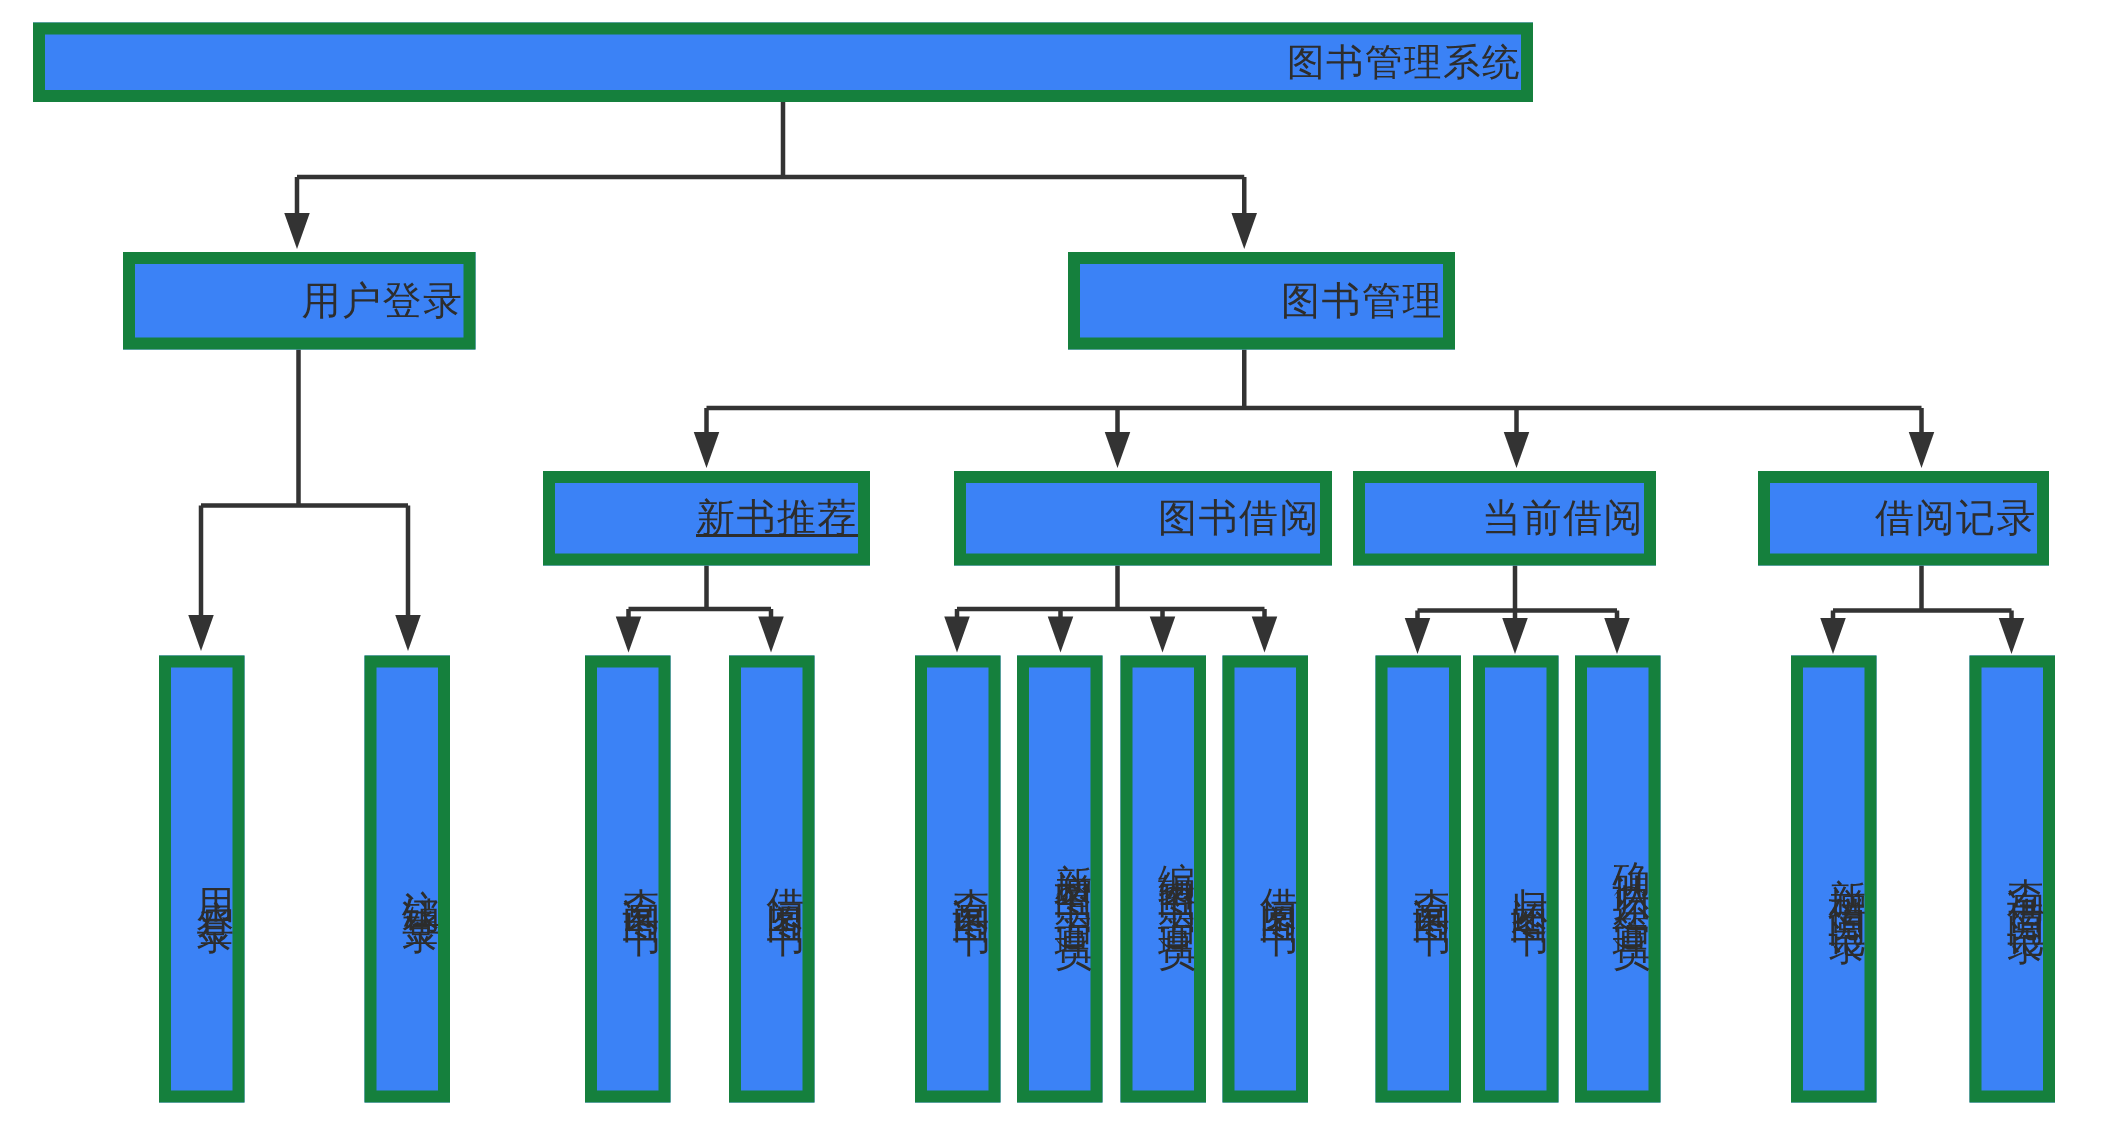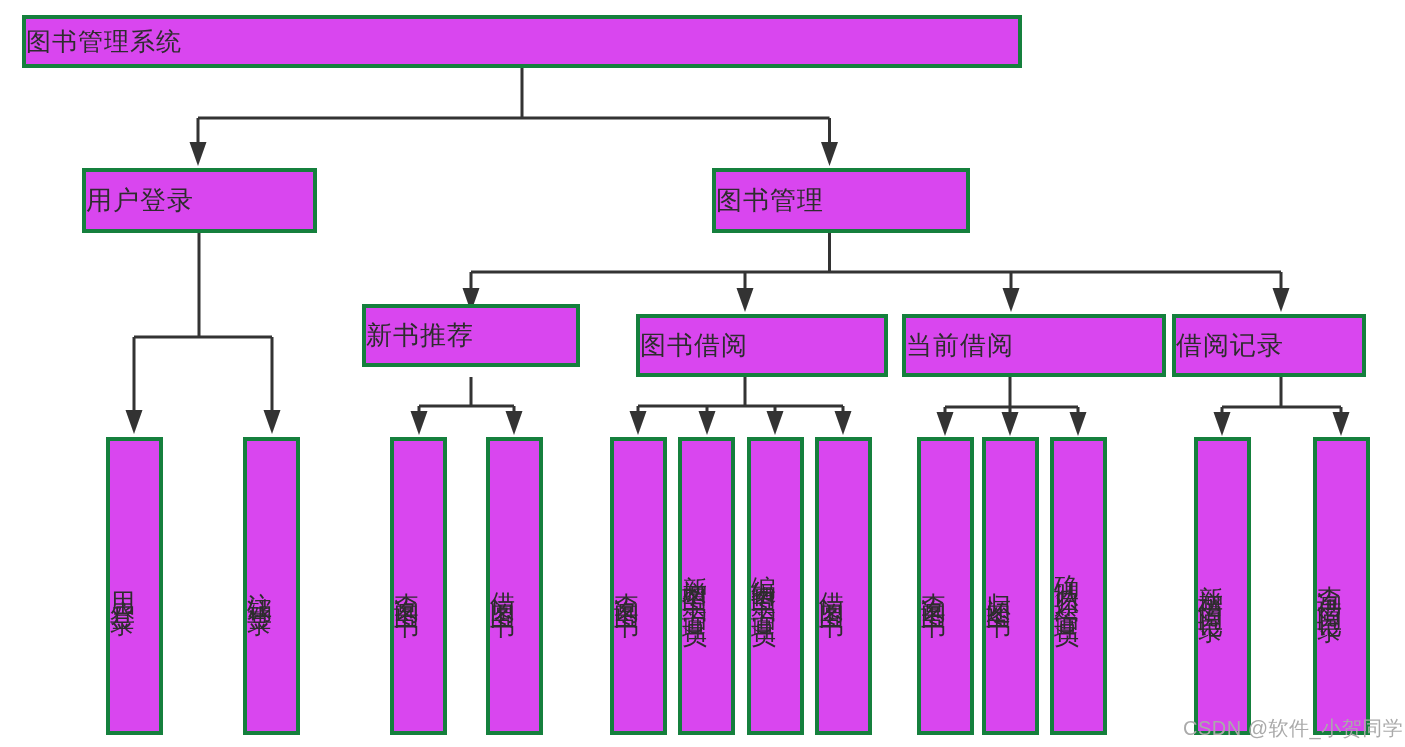--- a/index.html
+++ b/index.html
@@ -21,25 +21,25 @@
     stroke: #333333;
     stroke-width: 3;
   }
   #connectors polygon {
     fill: #333333;
     stroke: none;
   }
   .node {
     position: absolute;
     box-sizing: border-box;
-    border: 4px solid #15803d;
-    background: #d946ef;
+    border: 8px solid #15803d;
+    background: #3b82f6;
     display: flex;
     align-items: center;
-    justify-content: flex-start;
+    justify-content: flex-end;
     color: #2d2d2d;
   }
   .node.h-label {
     font-size: 26px;
     letter-spacing: 1px;
     white-space: nowrap;
   }
   .node.root-box { font-size: 25px; }
   .node.leaf {
     width: 57px;
@@ -124,27 +124,27 @@
     <span>图书管理系统</span>
   </div>
 
   <div class="node h-label" style="left:82px; top:168px; width:235px; height:65px;">
     <span>用户登录</span>
   </div>
   <div class="node h-label" style="left:712px; top:168px; width:258px; height:65px;">
     <span>图书管理</span>
   </div>
 
-  <div class="node h-label" style="left:362px; top:304px; width:218px; height:63px;">
+  <div class="node h-label" style="left:362px; top:314px; width:218px; height:63px;text-decoration:underline;">
     <span>新书推荐</span>
   </div>
   <div class="node h-label" style="left:636px; top:314px; width:252px; height:63px;">
     <span>图书借阅</span>
   </div>
-  <div class="node h-label" style="left:902px; top:314px; width:264px; height:63px;">
+  <div class="node h-label" style="left:902px; top:314px; width:202px; height:63px;">
     <span>当前借阅</span>
   </div>
   <div class="node h-label" style="left:1172px; top:314px; width:194px; height:63px;">
     <span>借阅记录</span>
   </div>
 
   <div class="node leaf" style="left:106px;">
     <span>用户登录</span>
   </div>
   <div class="node leaf" style="left:243px;">
@@ -181,15 +181,14 @@
     <span>确认归还（管理员）</span>
   </div>
 
   <div class="node leaf" style="left:1194px;">
     <span>新增借阅记录</span>
   </div>
   <div class="node leaf" style="left:1313px;">
     <span>查询借阅记录</span>
   </div>
 
-  <span class="watermark">CSDN @软件_小贺同学</span>
 
 </div>
 
 </body></html>

